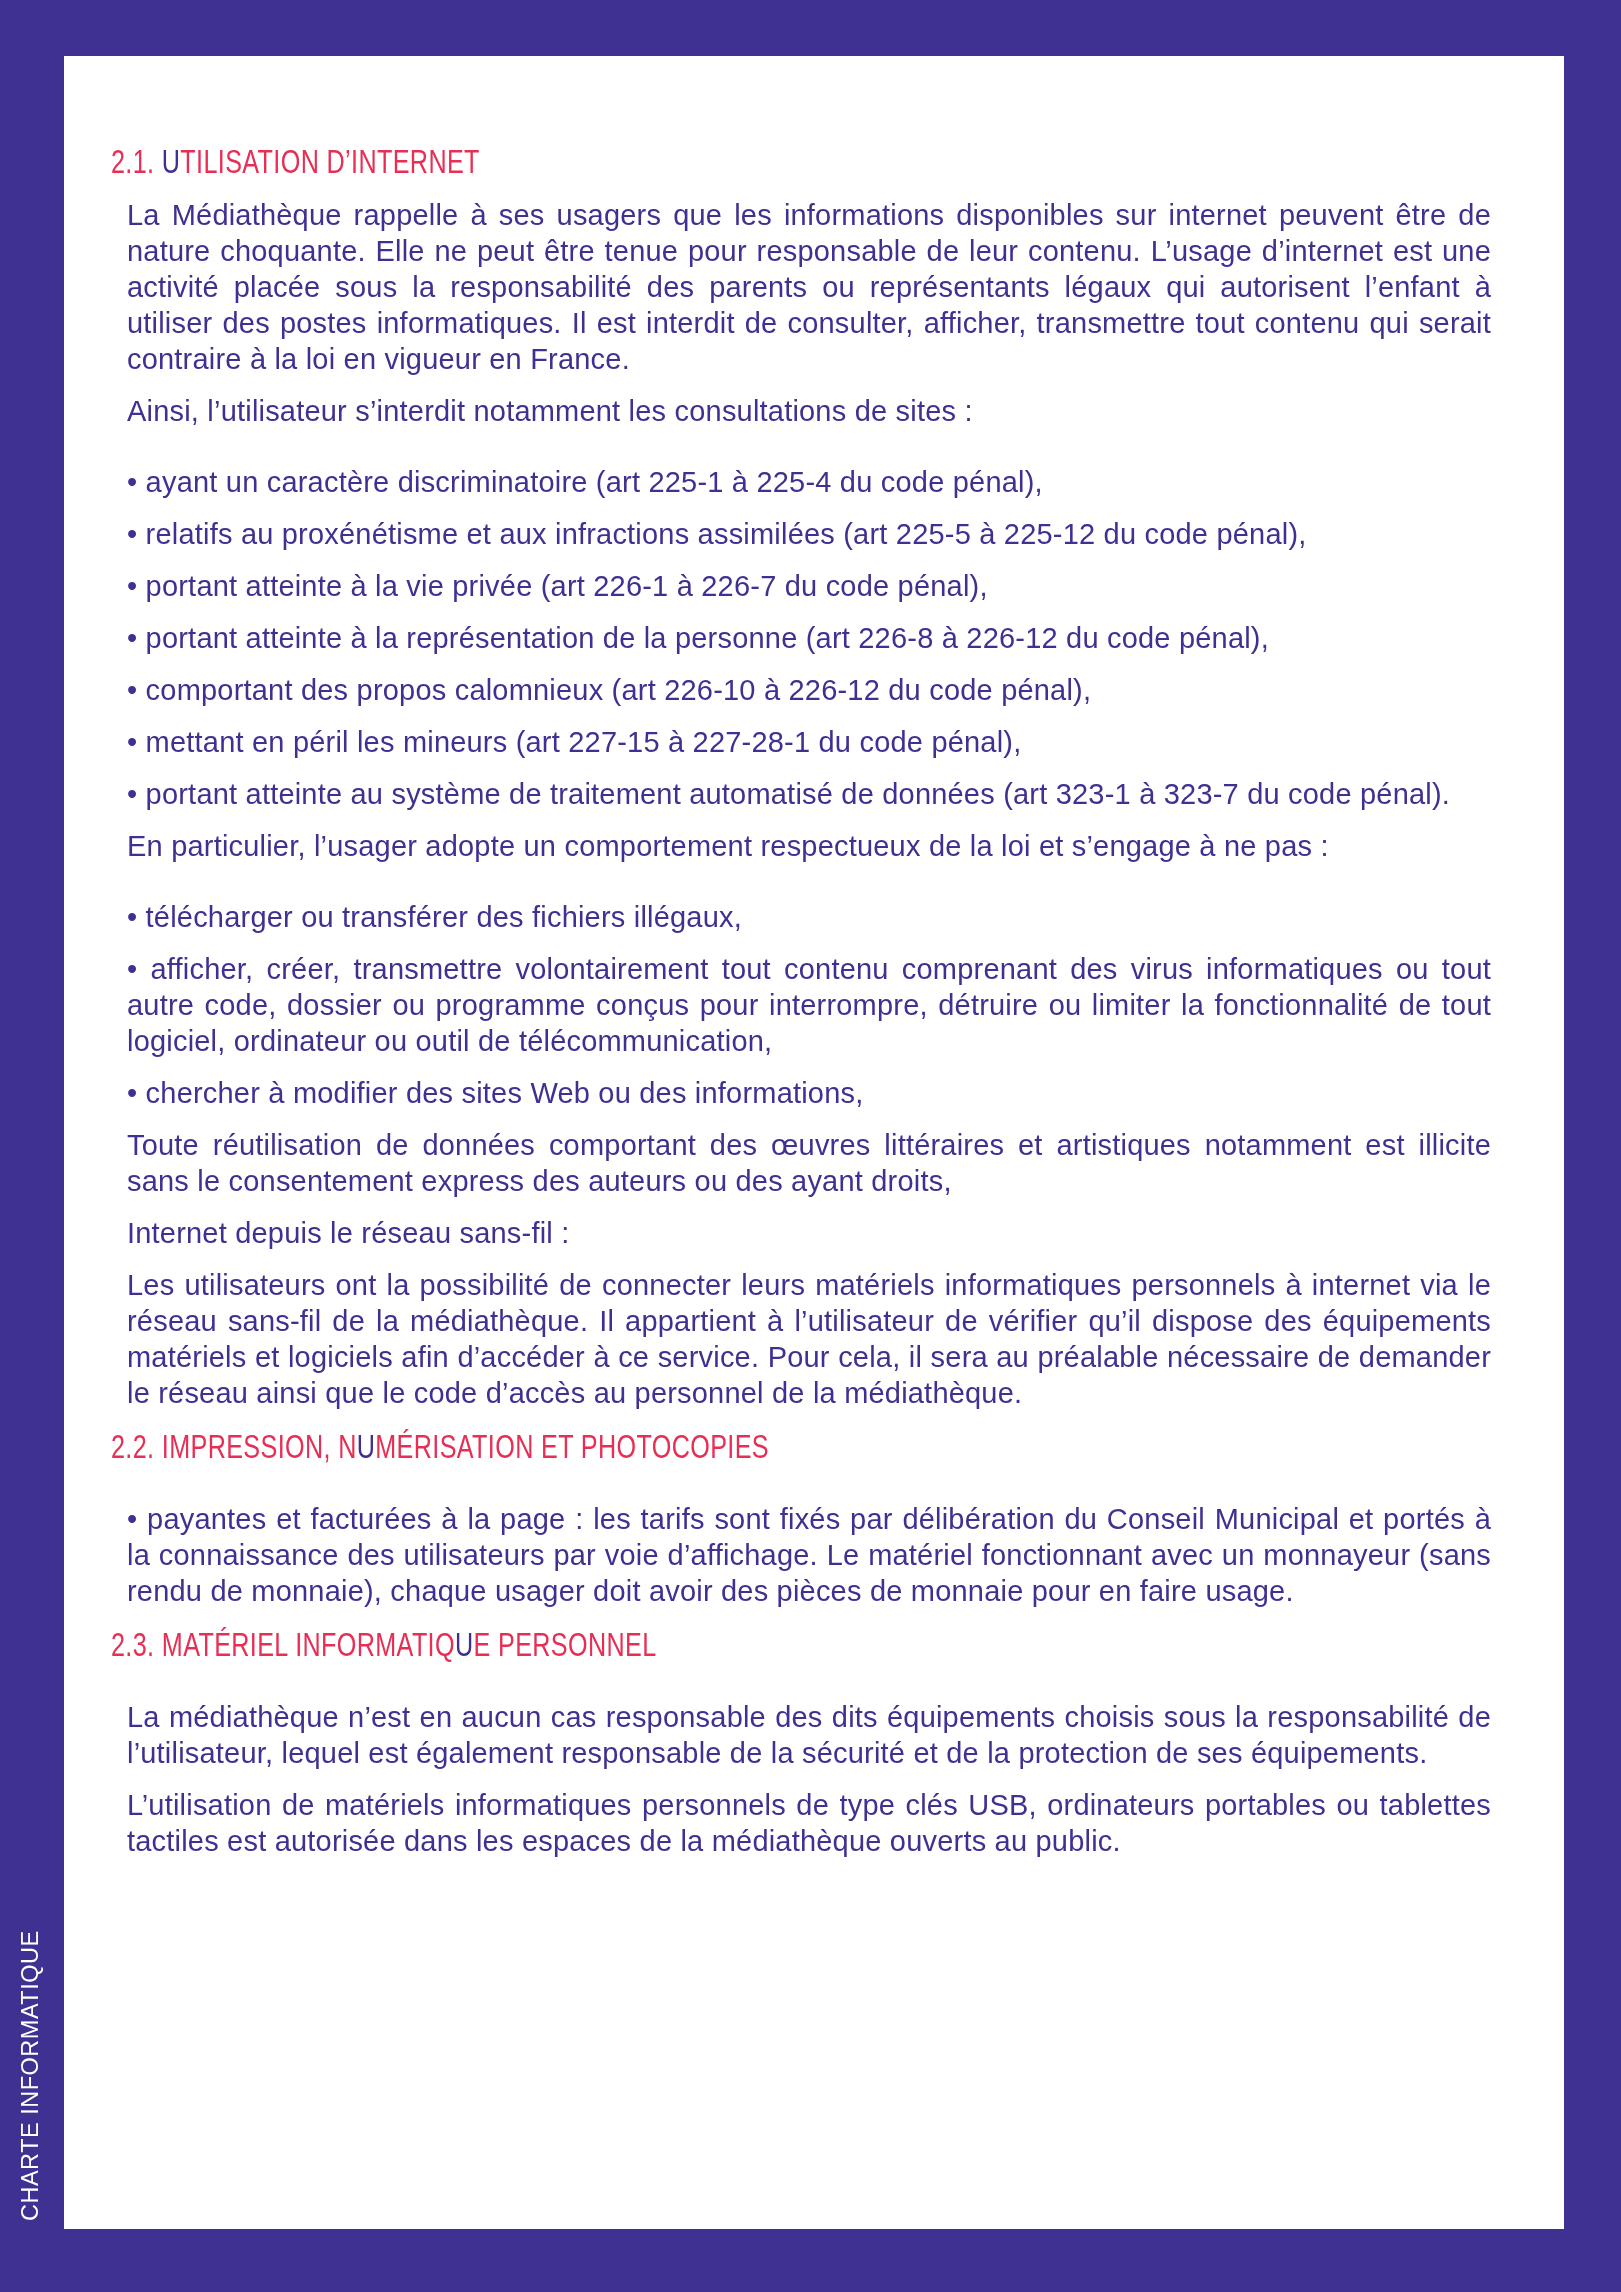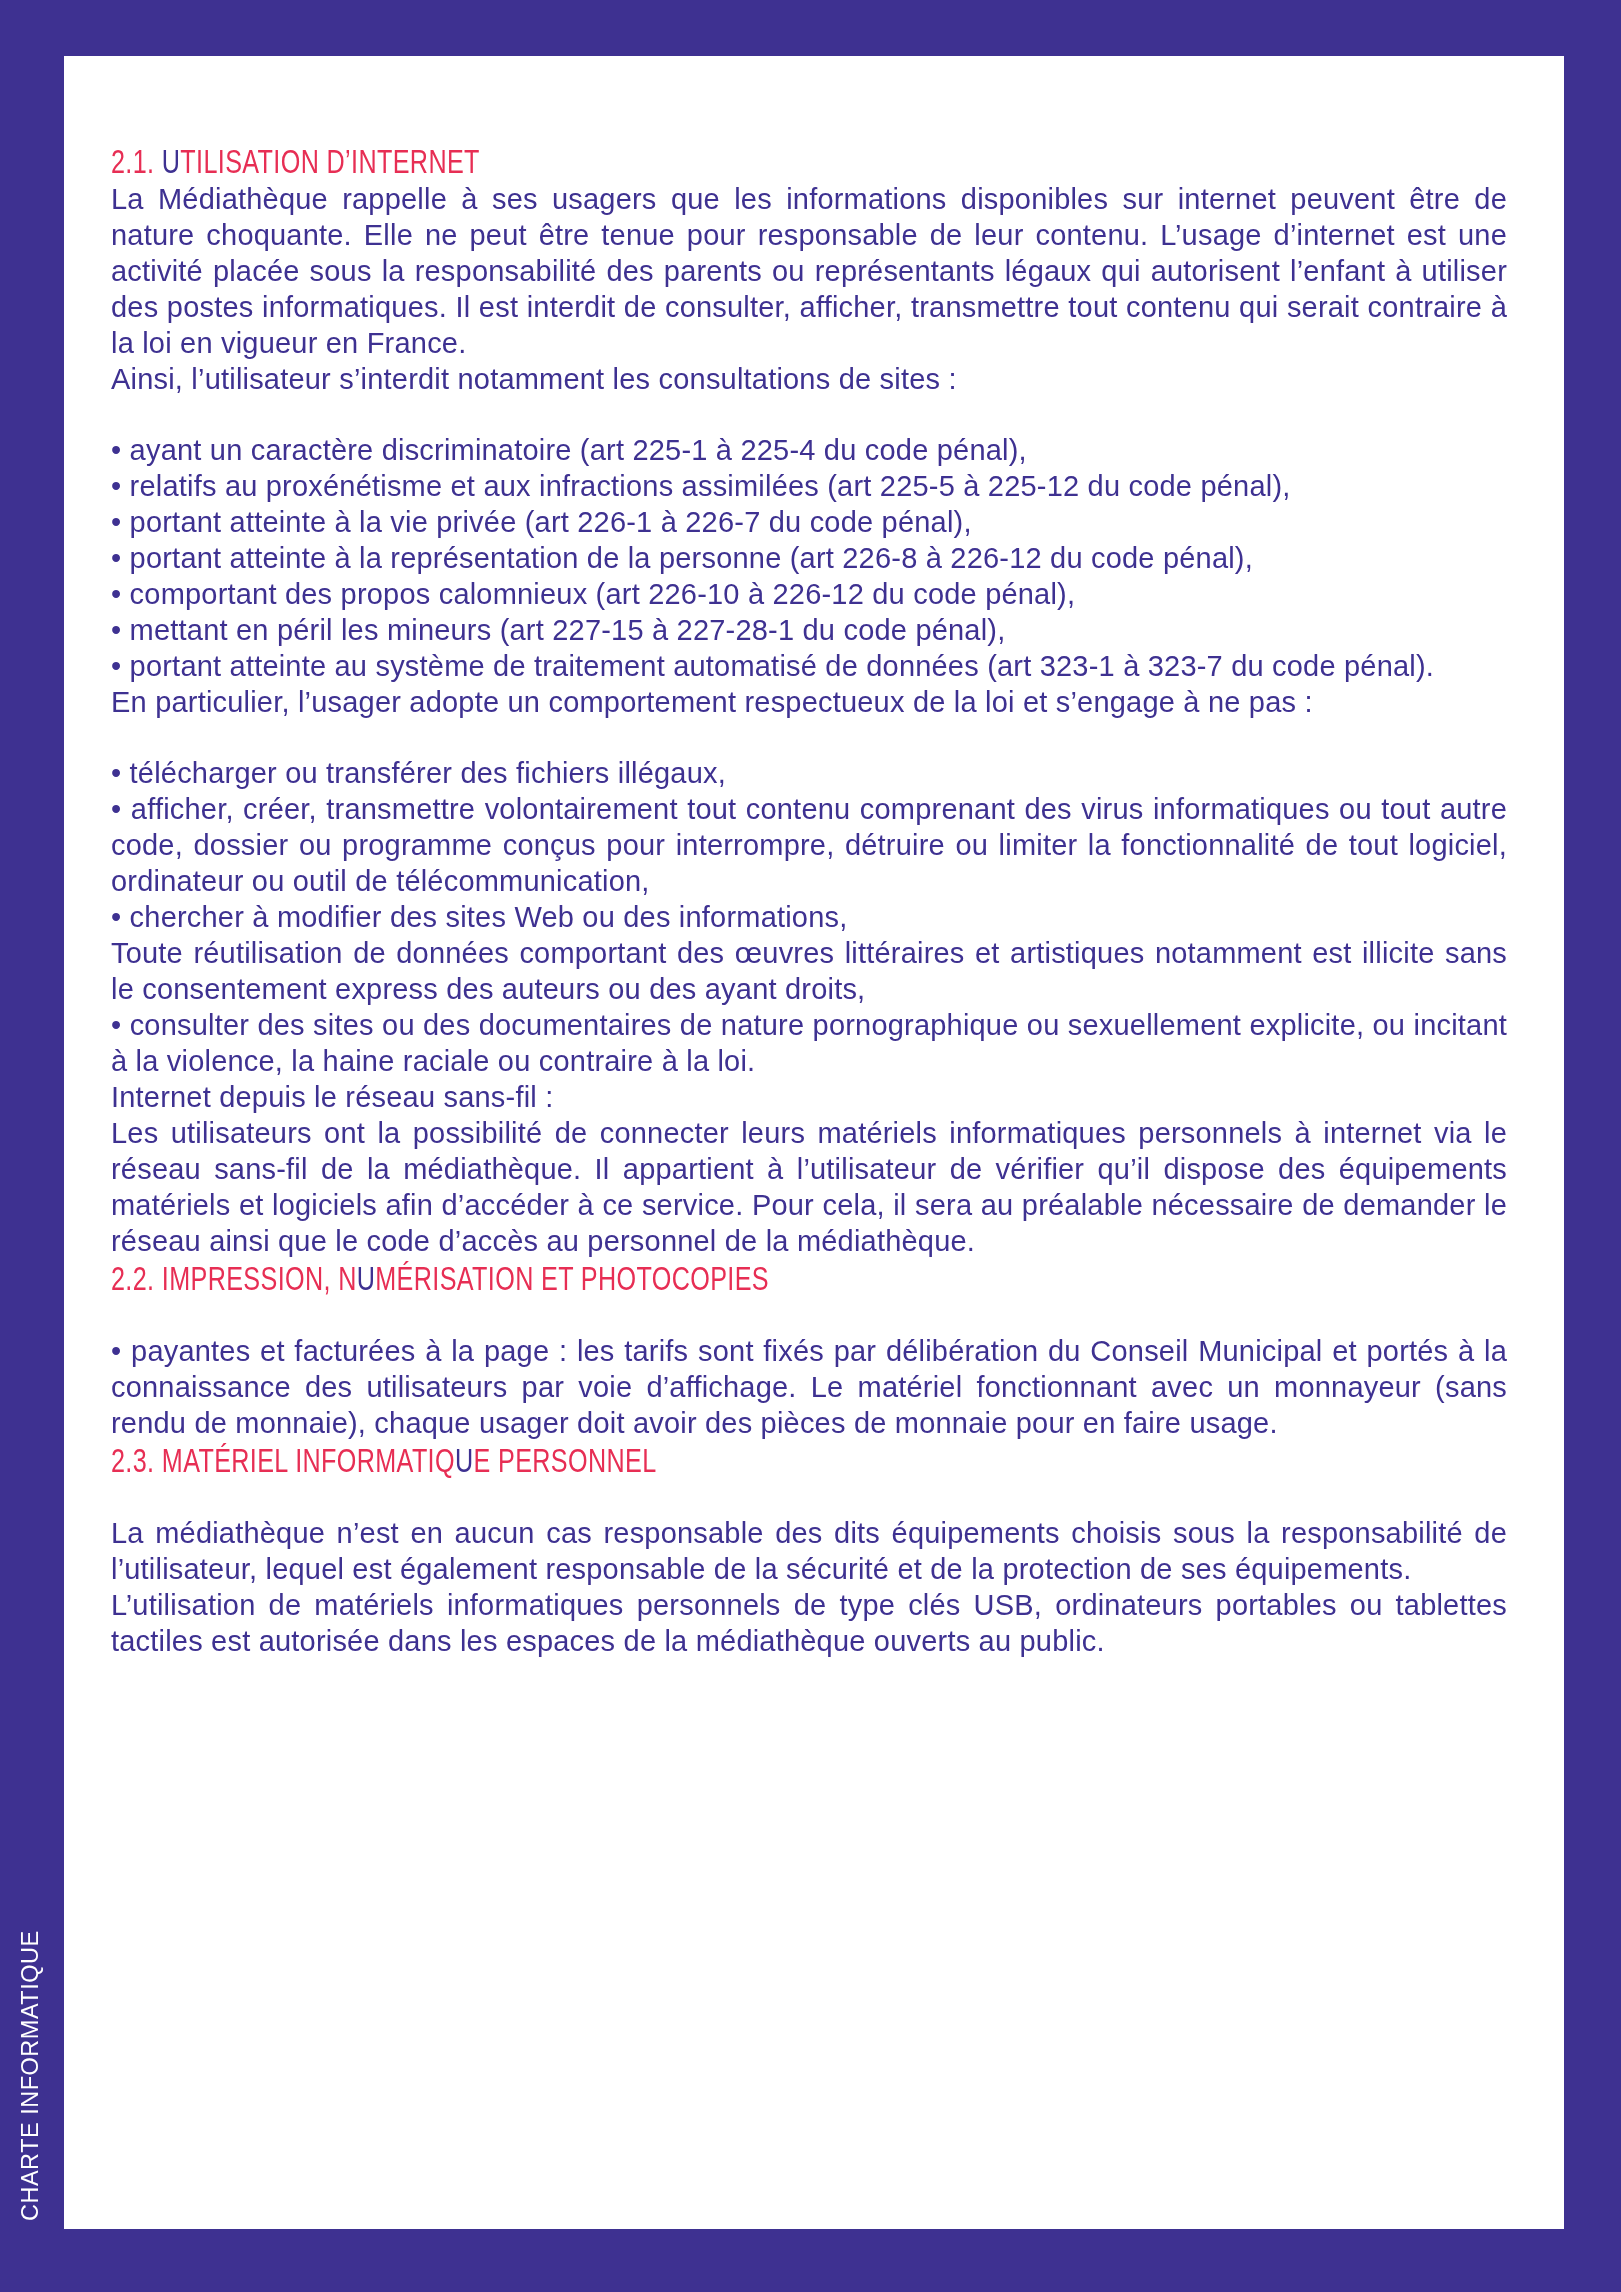--- a/index.html
+++ b/index.html
@@ -21,21 +21,21 @@
     box-sizing: border-box;
     padding: 86px 57px 0 47px;
   }
   .doc {
     color: #3e3191;
     font-size: 29px;
     line-height: 36px;
     letter-spacing: 0.2px;
     text-align: justify;
   }
-  .doc p { margin: 0; }
+  .doc p { margin: 16px; }
   .doc > * + * { margin-top: 35px; }
   .sec-heading {
     margin: 0;
     font-size: 34px;
     line-height: 39px;
     font-weight: normal;
     color: #e72e54;
     text-align: left;
     letter-spacing: 0.5px;
   }
@@ -83,21 +83,20 @@
       <p>• portant atteinte au système de traitement automatisé de données (art 323-1 à 323-7 du code pénal).</p>
     </div>
 
     <p>En particulier, l’usager adopte un comportement respectueux de la loi et s’engage à ne pas :</p>
 
     <div class="list">
       <p>• télécharger ou transférer des fichiers illégaux,</p>
       <p>• afficher, créer, transmettre volontairement tout contenu comprenant des virus informatiques ou tout autre code, dossier ou programme conçus pour interrompre, détruire ou limiter la fonctionnalité de tout logiciel, ordinateur ou outil de télécommunication,</p>
       <p>• chercher à modifier des sites Web ou des informations,</p>
       <p>Toute réutilisation de données comportant des œuvres littéraires et artistiques notamment est illicite sans le consentement express des auteurs ou des ayant droits,</p>
-      <p>• consulter des sites ou des documentaires de nature pornographique ou sexuellement explicite, ou incitant à la violence, la haine raciale ou contraire à la loi.</p>
     </div>
 
     <p>Internet depuis le réseau sans-fil :</p>
 
     <p>Les utilisateurs ont la possibilité de connecter leurs matériels informatiques personnels à internet via le réseau sans-fil de la médiathèque. Il appartient à l’utilisateur de vérifier qu’il dispose des équipements matériels et logiciels afin d’accéder à ce service. Pour cela, il sera au préalable nécessaire de demander le réseau ainsi que le code d’accès au personnel de la médiathèque.</p>
 
     <h2 class="sec-heading"><span class="squeeze"><span>2.2. IMPRESSION, N</span><span class="u-blue">U</span><span>MÉRISATION ET PHOTOCOPIES</span></span></h2>
 
 
     <div class="list">

